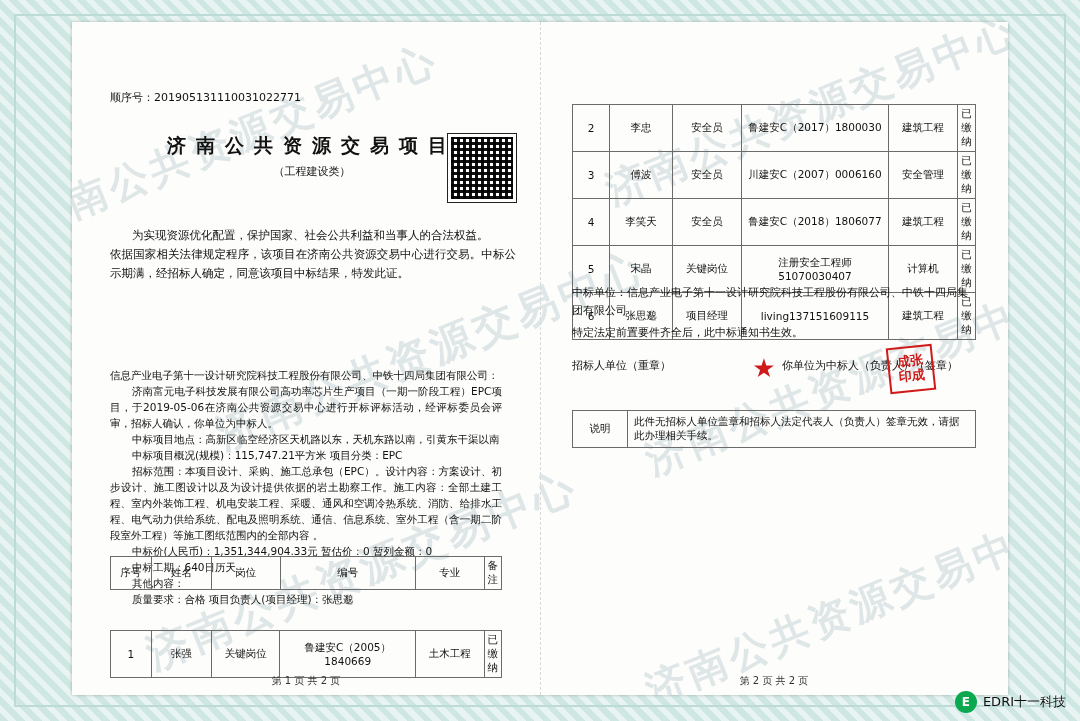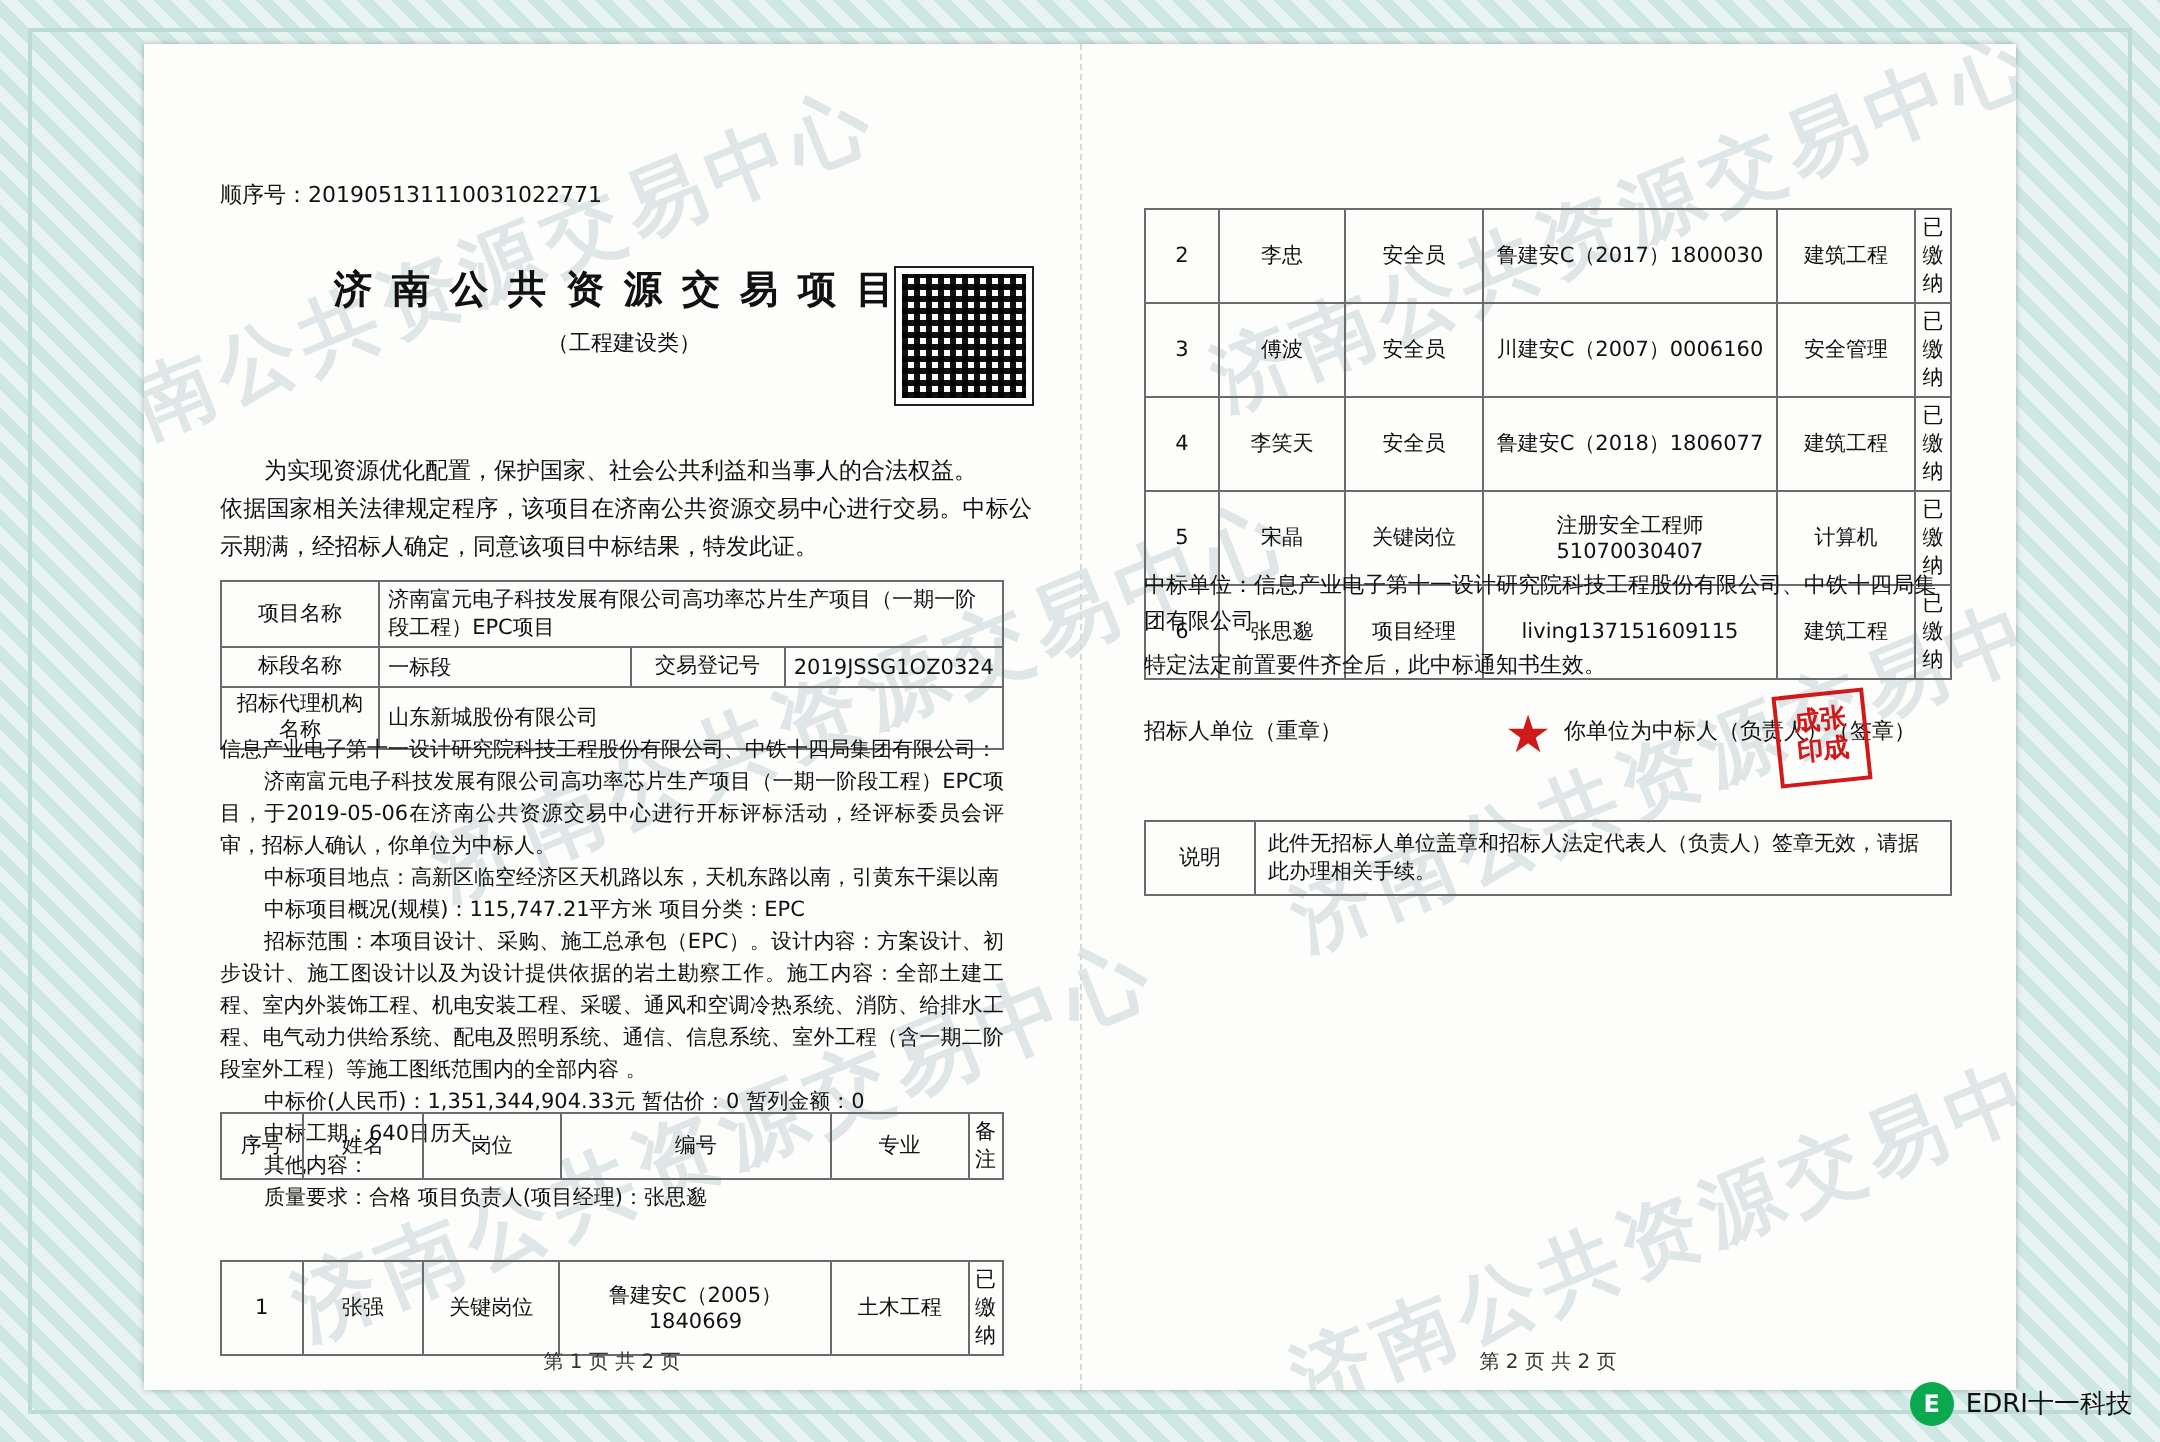--- a/index.html
+++ b/index.html
@@ -171,38 +171,20 @@
       <div class="t3">（工程建设类）</div>
     </div>
 
     <div class="qr"></div>
 
     <div class="para">
       <p class="ind">为实现资源优化配置，保护国家、社会公共利益和当事人的合法权益。</p>
       <p>依据国家相关法律规定程序，该项目在济南公共资源交易中心进行交易。中标公示期满，经招标人确定，同意该项目中标结果，特发此证。</p>
     </div>
 
-    <table class="grid" id="tbl-main">
-      <tbody>
-          <tr>
-        <td class="lbl">项目名称</td>
-        <td colspan="3">济南富元电子科技发展有限公司高功率芯片生产项目（一期一阶段工程）EPC项目</td>
-      </tr>
-      <tr>
-        <td class="lbl">标段名称</td>
-        <td style="width:120px">一标段</td>
-        <td class="lbl" style="width:70px">交易登记号</td>
-        <td>2019JSSG1OZ0324</td>
-      </tr>
-      <tr>
-        <td class="lbl">招标代理机构名称</td>
-        <td colspan="3">山东新城股份有限公司</td>
-      </tr>
-    </tbody>
-      </table>
 
     <div class="body-text" id="para-body">
       <div>信息产业电子第十一设计研究院科技工程股份有限公司、中铁十四局集团有限公司：</div>
       <div class="i2">济南富元电子科技发展有限公司高功率芯片生产项目（一期一阶段工程）EPC项目，于2019-05-06在济南公共资源交易中心进行开标评标活动，经评标委员会评审，招标人确认，你单位为中标人。</div>
       <div class="i2">中标项目地点：高新区临空经济区天机路以东，天机东路以南，引黄东干渠以南</div>
       <div class="i2">中标项目概况(规模)：115,747.21平方米   项目分类：EPC</div>
       <div class="i2">招标范围：本项目设计、采购、施工总承包（EPC）。设计内容：方案设计、初步设计、施工图设计以及为设计提供依据的岩土勘察工作。施工内容：全部土建工程、室内外装饰工程、机电安装工程、采暖、通风和空调冷热系统、消防、给排水工程、电气动力供给系统、配电及照明系统、通信、信息系统、室外工程（含一期二阶段室外工程）等施工图纸范围内的全部内容 。</div>
       <div class="i2">中标价(人民币)：1,351,344,904.33元  暂估价：0       暂列金额：0</div>
       <div class="i2">中标工期：640日历天</div>
       <div class="i2">其他内容：</div>

